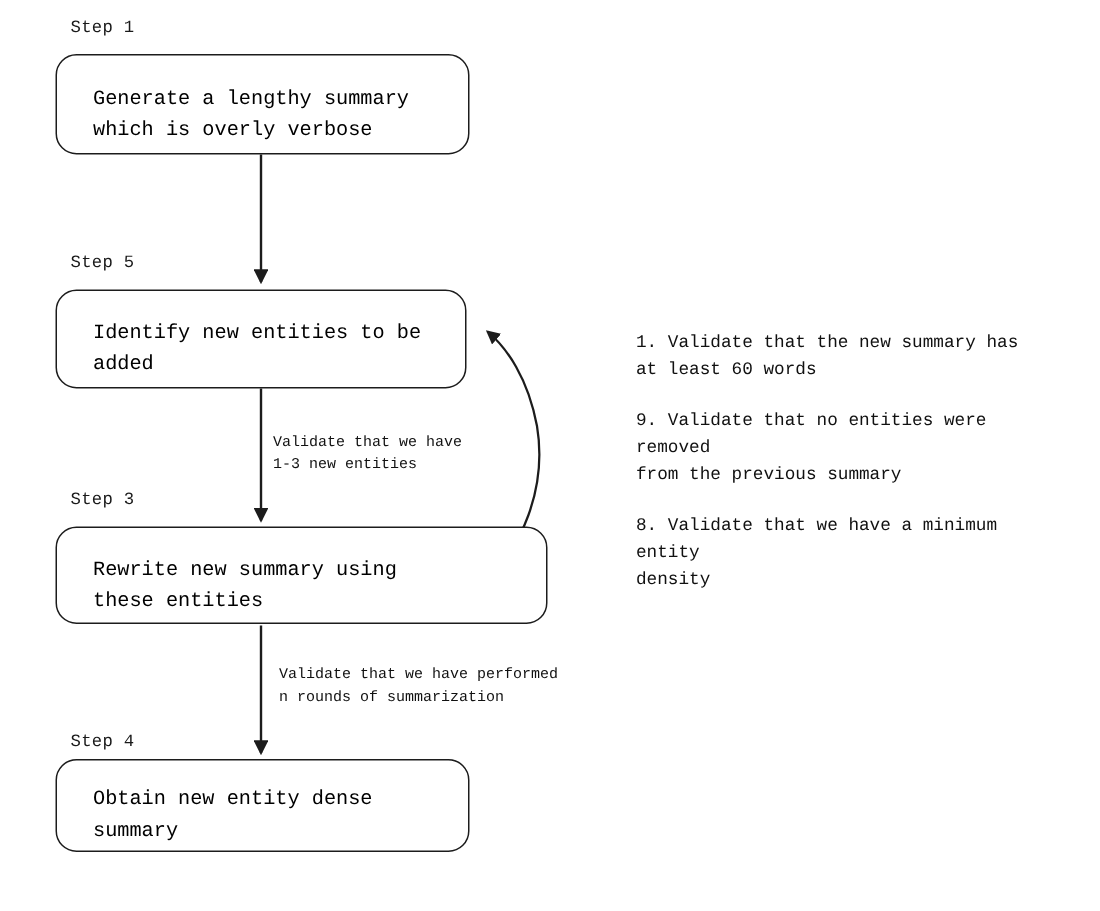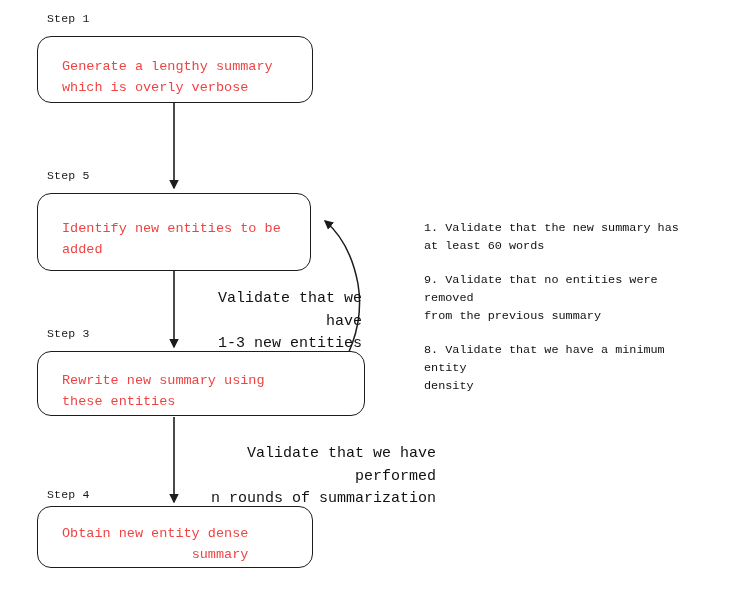--- a/index.html
+++ b/index.html
@@ -34,33 +34,32 @@
     border-radius: 14px;
     background: #ffffff;
     box-sizing: border-box;
     display: flex;
     align-items: center;
   }
   .node-text {
     padding: 0 16px 0 24px;
     font-size: 13.5px;
     line-height: 1.55;
-    color: #ef4444;
+    color: #000000;
     white-space: pre-line;
     margin-top: 16px;
   }
 
   
   .edge-label {
     position: absolute;
-    font-size: 15px;
+    font-size: 10px;
     line-height: 1.5;
     color: #111111;
     white-space: pre-line;
-    text-align: right;
   }
 
   
   #validation-list {
     position: absolute;
     left: 385px;
     top: 220px;
     width: 320px;
   }
   .validation-item {
@@ -103,39 +102,39 @@
     <path d="M 312 394 C 352 370 364 320 358 284 C 352 252 338 232 325 221" fill="none" stroke="#1c1c1c" stroke-width="1.5" marker-end="url(#head)"></path>
   </svg>
 
   <div class="step-label" style="left:47px; top:12px;">Step 1</div>
   <div class="node" style="left:37px; top:36px; width:276px; height:67px;">
     <div class="node-text">Generate a lengthy summary
 which is overly verbose</div>
   </div>
 
   <div class="step-label" style="left:47px; top:169px;">Step 5</div>
-  <div class="node" style="left:37px; top:193px; width:274px; height:78px;">
+  <div class="node" style="left:37px; top:193px; width:274px; height:66px;">
     <div class="node-text">Identify new entities to be
 added</div>
   </div>
 
   <div class="edge-label" style="left:182px; top:288px; width:180px;">Validate that we have
 1-3 new entities</div>
 
   <div class="step-label" style="left:47px; top:327px;">Step 3</div>
   <div class="node" style="left:37px; top:351px; width:328px; height:65px;">
     <div class="node-text">Rewrite new summary using
 these entities</div>
   </div>
 
   <div class="edge-label" style="left:186px; top:443px; width:250px;">Validate that we have performed
 n rounds of summarization</div>
 
   <div class="step-label" style="left:47px; top:488px;">Step 4</div>
-  <div class="node" style="left:37px; top:506px; width:276px; height:62px;text-align:right;">
+  <div class="node" style="left:37px; top:506px; width:276px; height:62px;">
     <div class="node-text">Obtain new entity dense
 summary</div>
   </div>
 
   <div id="validation-list">
     <div class="validation-item">1. Validate that the new summary has
 at least 60 words</div>
     <div class="validation-item">9. Validate that no entities were removed
 from the previous summary</div>
     <div class="validation-item">8. Validate that we have a minimum entity

